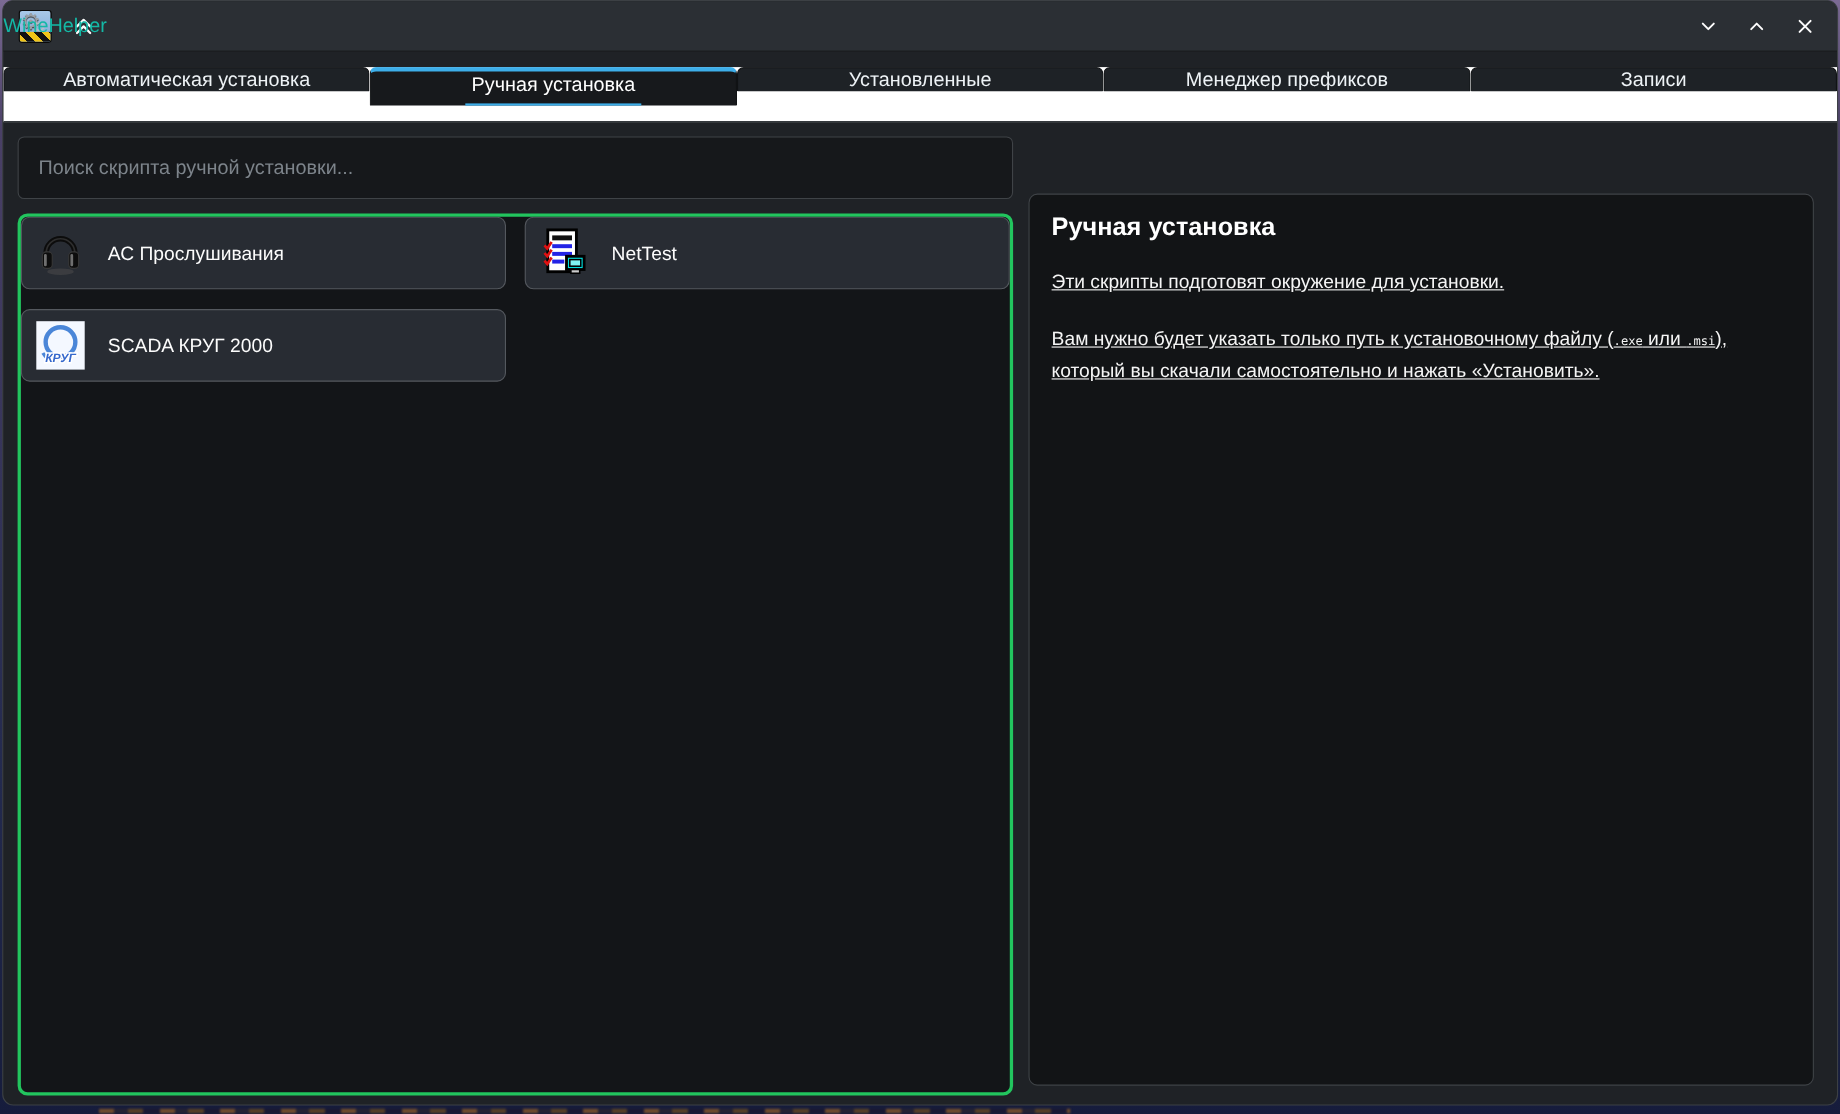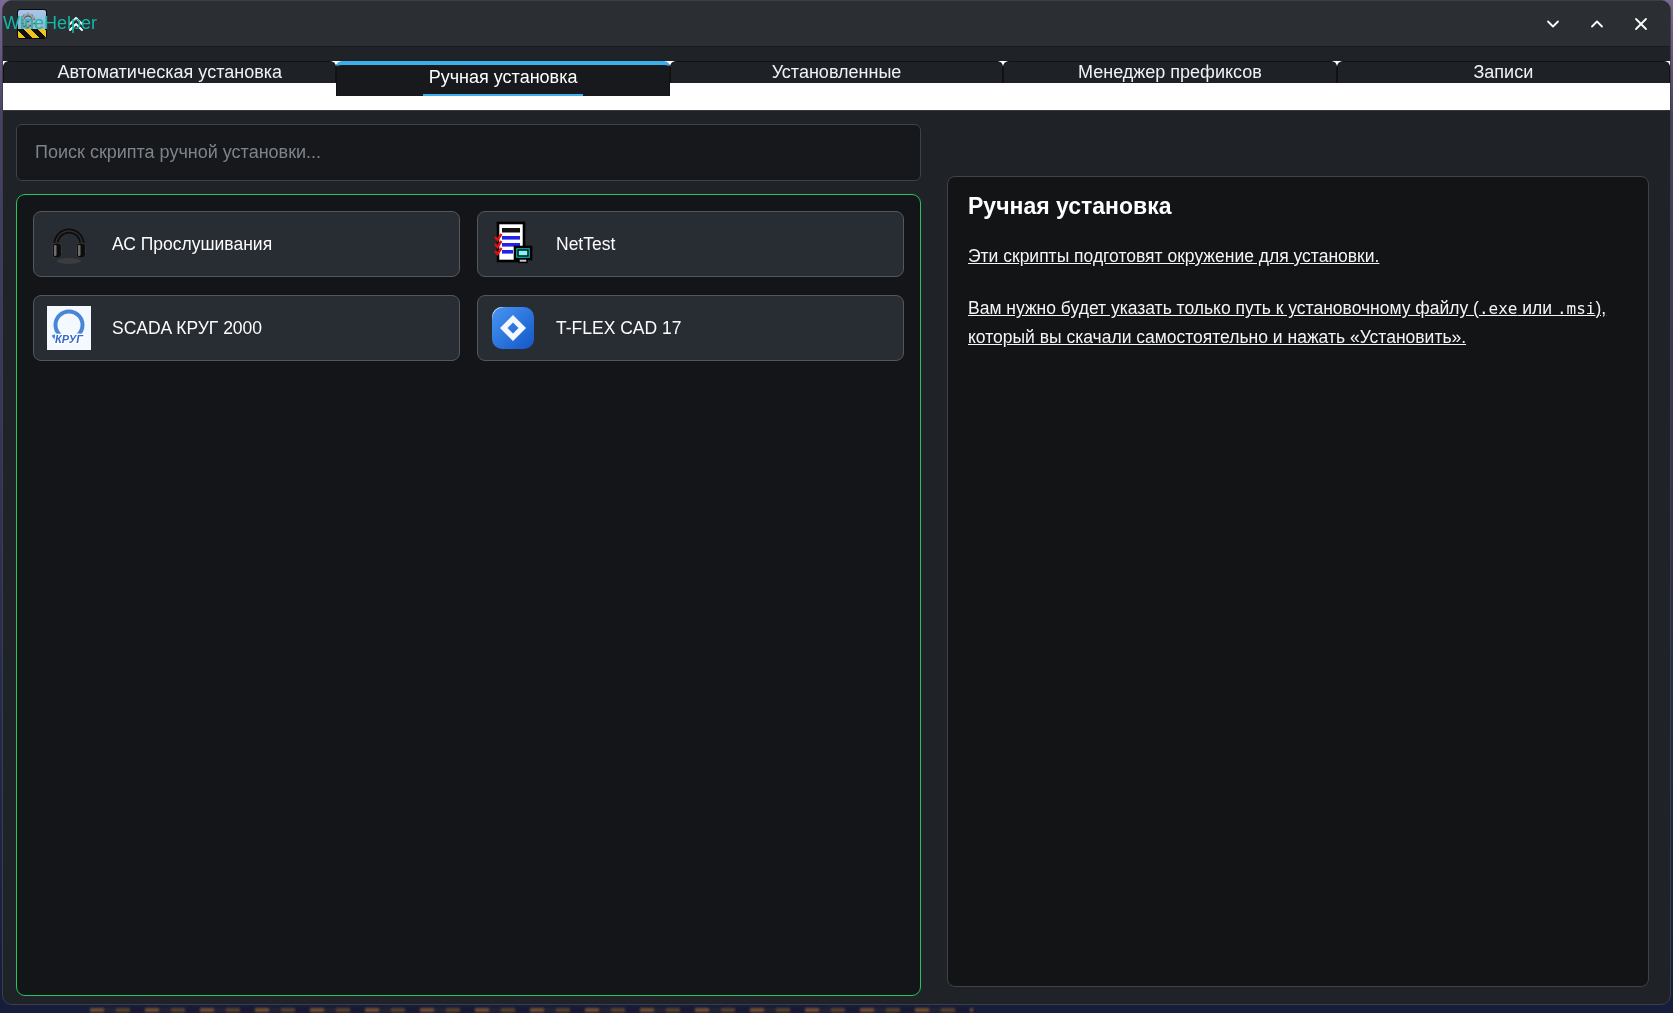--- a/index.html
+++ b/index.html
@@ -71,54 +71,54 @@
     margin-bottom:-1px;
     z-index:2;
     color:#ffffff;
   }
   .tab.active .tab-label {
     border-bottom:2px solid #3daee9;
     padding:2px 6px 6px;
   }
   
   .content {
-    flex:1 1 auto; display:flex; gap:26px;
+    flex:1 1 auto; display:flex; gap:14px;
     padding:13px 21px 8px 13px;
     min-height:0;
   }
   .left-col { width:905px; flex:0 0 auto; display:flex; flex-direction:column; min-height:0; }
   .search-input {
     width:100%; height:57px; flex:0 0 auto;
     background:#16181b; border:1px solid #3f4347; border-radius:6px;
     color:#fcfcfc; font-size:18px; font-family:"Liberation Sans", sans-serif;
     padding:0 18px; outline:none;
   }
   .search-input::placeholder { color:#7d848b; }
   .scripts-panel {
     margin-top:13px; flex:1 1 auto;
-    background:#131518; border:1px solid #22c55e; border-radius:9px;
-    padding:16px; overflow:hidden;
+    background:#131518; border:3px solid #22c55e; border-radius:9px;
+    overflow:hidden;
   }
   .scripts-grid { display:grid; grid-template-columns:1fr 1fr; column-gap:17px; row-gap:18px; }
   .script-card {
     height:66px; background:#282c33; border:1px solid #54585e; border-radius:8px;
     display:flex; align-items:center; gap:20px; padding:0 12px;
     cursor:pointer;
   }
   .script-card .icon-box { width:46px; height:46px; display:flex; align-items:flex-start; justify-content:center; flex:0 0 auto; }
   .script-label { font-size:17.5px; color:#fcfcfc; white-space:nowrap; }
   
   .info-panel {
     flex:1 1 auto; margin-top:52px; margin-bottom:9px;
     background:#121416; border:1px solid #3f4347; border-radius:8px;
     padding:16px 20px; overflow:hidden;
   }
   .info-title { font-size:23px; font-weight:bold; color:#ffffff; margin-bottom:22px; }
   .info-p { font-size:17.5px; line-height:1.62; color:#f5f5f5; margin-bottom:24px;text-decoration:underline; }
-  .mono { font-family:"DejaVu Sans Mono", monospace; font-size:16px; }
+  .mono { font-family:"DejaVu Sans Mono", monospace; font-size:11px; }
 </style>
 </head>
 <body>
 
 <div class="bg-sliver"></div>
 
 <div class="window">
 
   <div class="titlebar">
     <div class="app-icon">
@@ -217,39 +217,20 @@
               <svg width="46" height="46" viewBox="0 0 46 46">
                 <rect x="1" y="1" width="44" height="44" fill="#f4f8ff"></rect>
                 <circle cx="23" cy="20" r="13.5" fill="none" stroke="#4a86d8" stroke-width="4"></circle>
                 <path d="M7,30 q2,4 6,6" fill="none" stroke="#4a86d8" stroke-width="3"></path>
                 <text x="23" y="38" text-anchor="middle" font-family="Liberation Sans, sans-serif" font-size="11" font-weight="bold" font-style="italic" fill="#3568cc" stroke="#ffffff" stroke-width="2.6" paint-order="stroke">КРУГ</text>
               </svg>
             </span>
             <span class="script-label">SCADA КРУГ 2000</span>
           </div>
 
-          <div class="script-card">
-            <span class="icon-box">
-              <svg width="46" height="46" viewBox="0 0 46 46">
-                <defs>
-                  <linearGradient id="tfg" x1="0" y1="0" x2="1" y2="1">
-                    <stop offset="0" stop-color="#4896f2"></stop>
-                    <stop offset="1" stop-color="#1257c8"></stop>
-                  </linearGradient>
-                  <clipPath id="tfc">
-                      <rect x="2" y="2" width="42" height="42" rx="10"></rect>
-                    </clipPath>
-                </defs>
-                <rect x="2" y="2" width="42" height="42" rx="10" fill="url(#tfg)"></rect>
-                <path d="M2,16 Q2,2 16,2 L2,2 Z" fill="#e8eef6" clip-path="url(#tfc)"></path>
-                <path d="M23,10 L36,23 L23,36 L10,23 Z M23,17.5 L28.5,23 L23,28.5 L17.5,23 Z" fill="#ffffff" fill-rule="evenodd" opacity="0.95"></path>
-              </svg>
-            </span>
-            <span class="script-label">T-FLEX CAD 17</span>
-          </div>
 
         </div>
       </div>
     </div>
 
     <div class="info-panel">
       <div class="info-title">Ручная установка</div>
       <div class="info-p">Эти скрипты подготовят окружение для установки.</div>
       <div class="info-p"><span>Вам нужно будет указать только путь к установочному файлу (</span><span class="mono">.exe</span><span> или </span><span class="mono">.msi</span><span>), который вы скачали самостоятельно и нажать «Установить».</span></div>
     </div>

